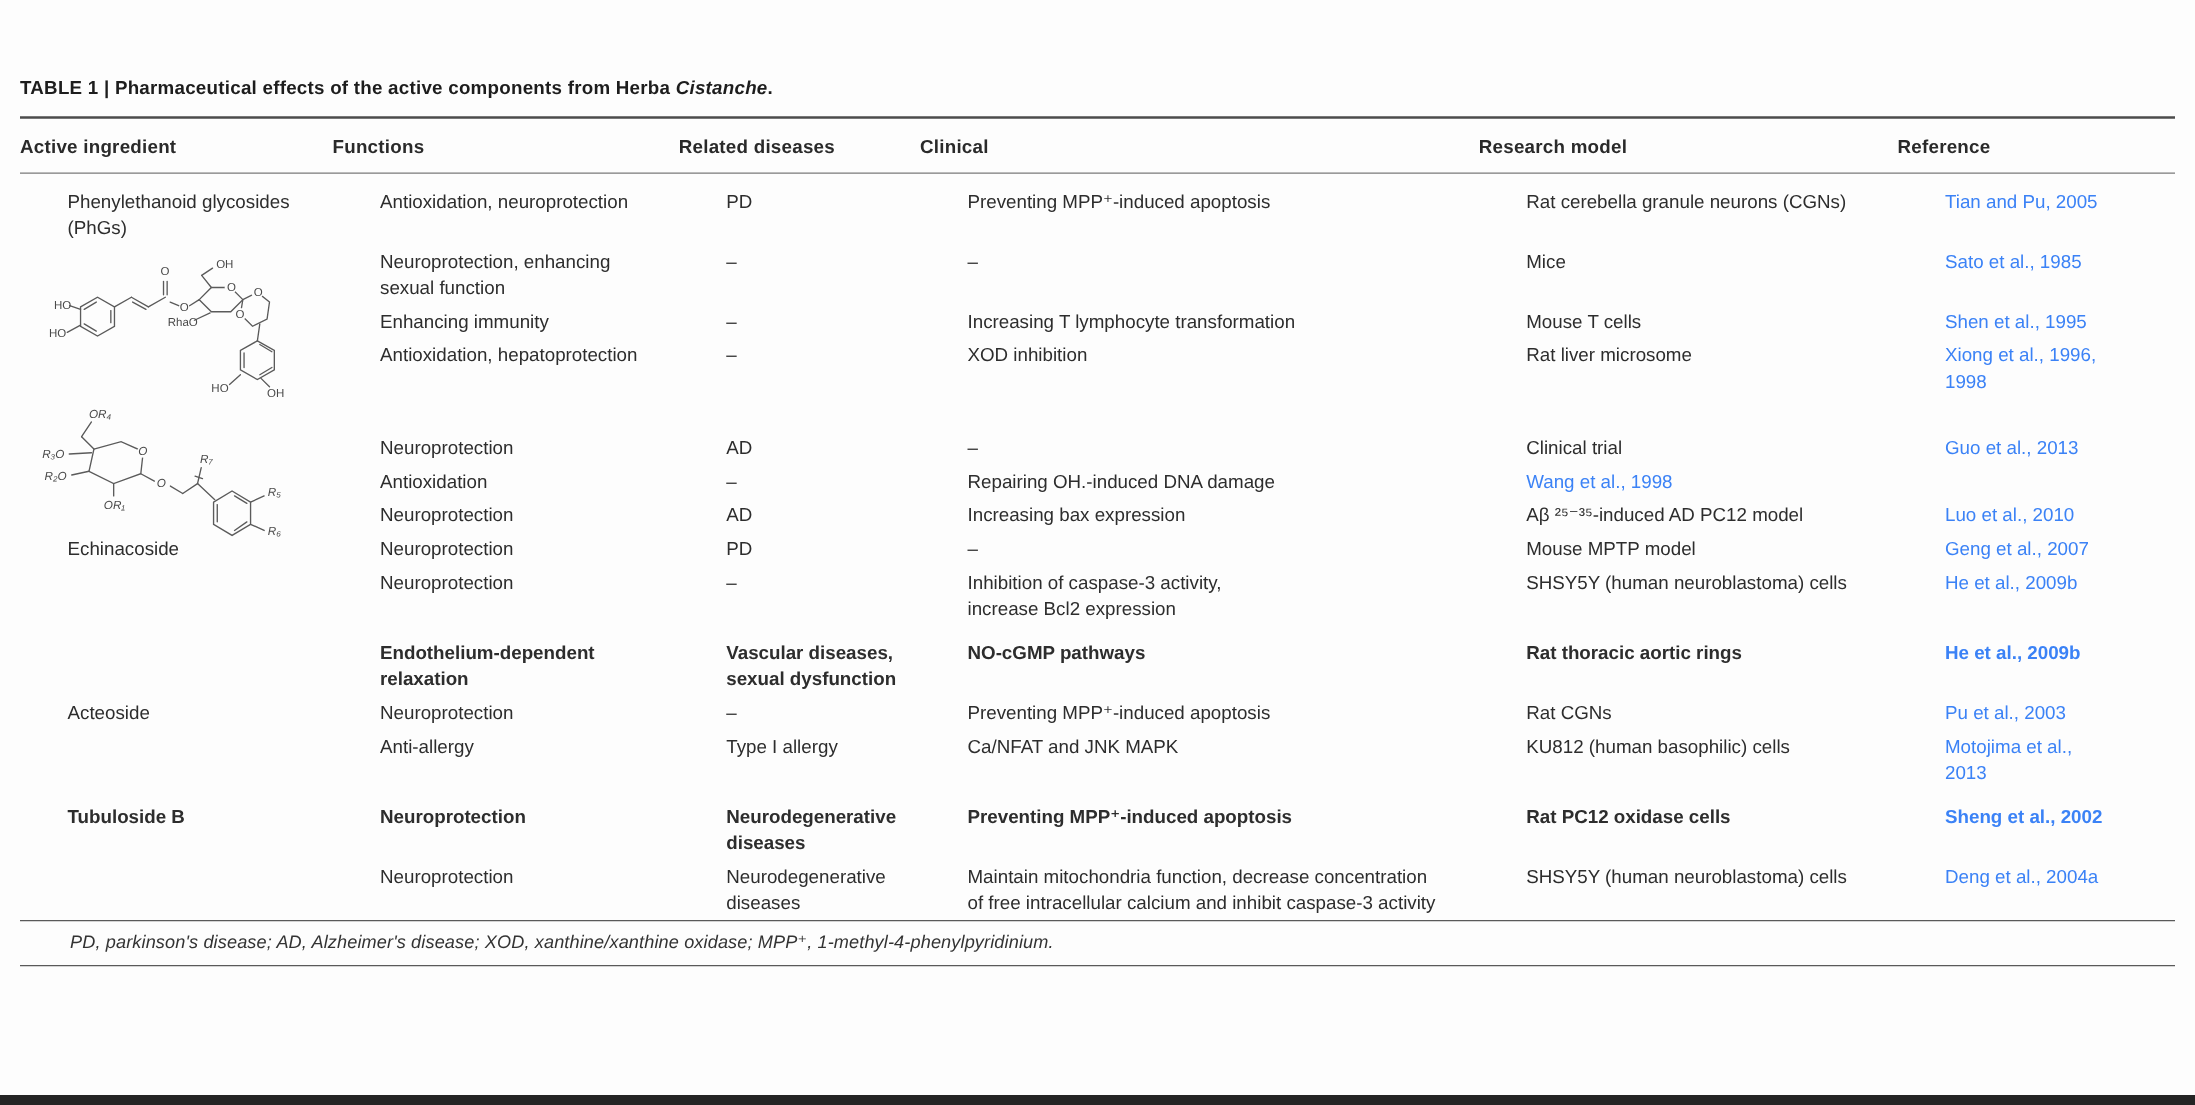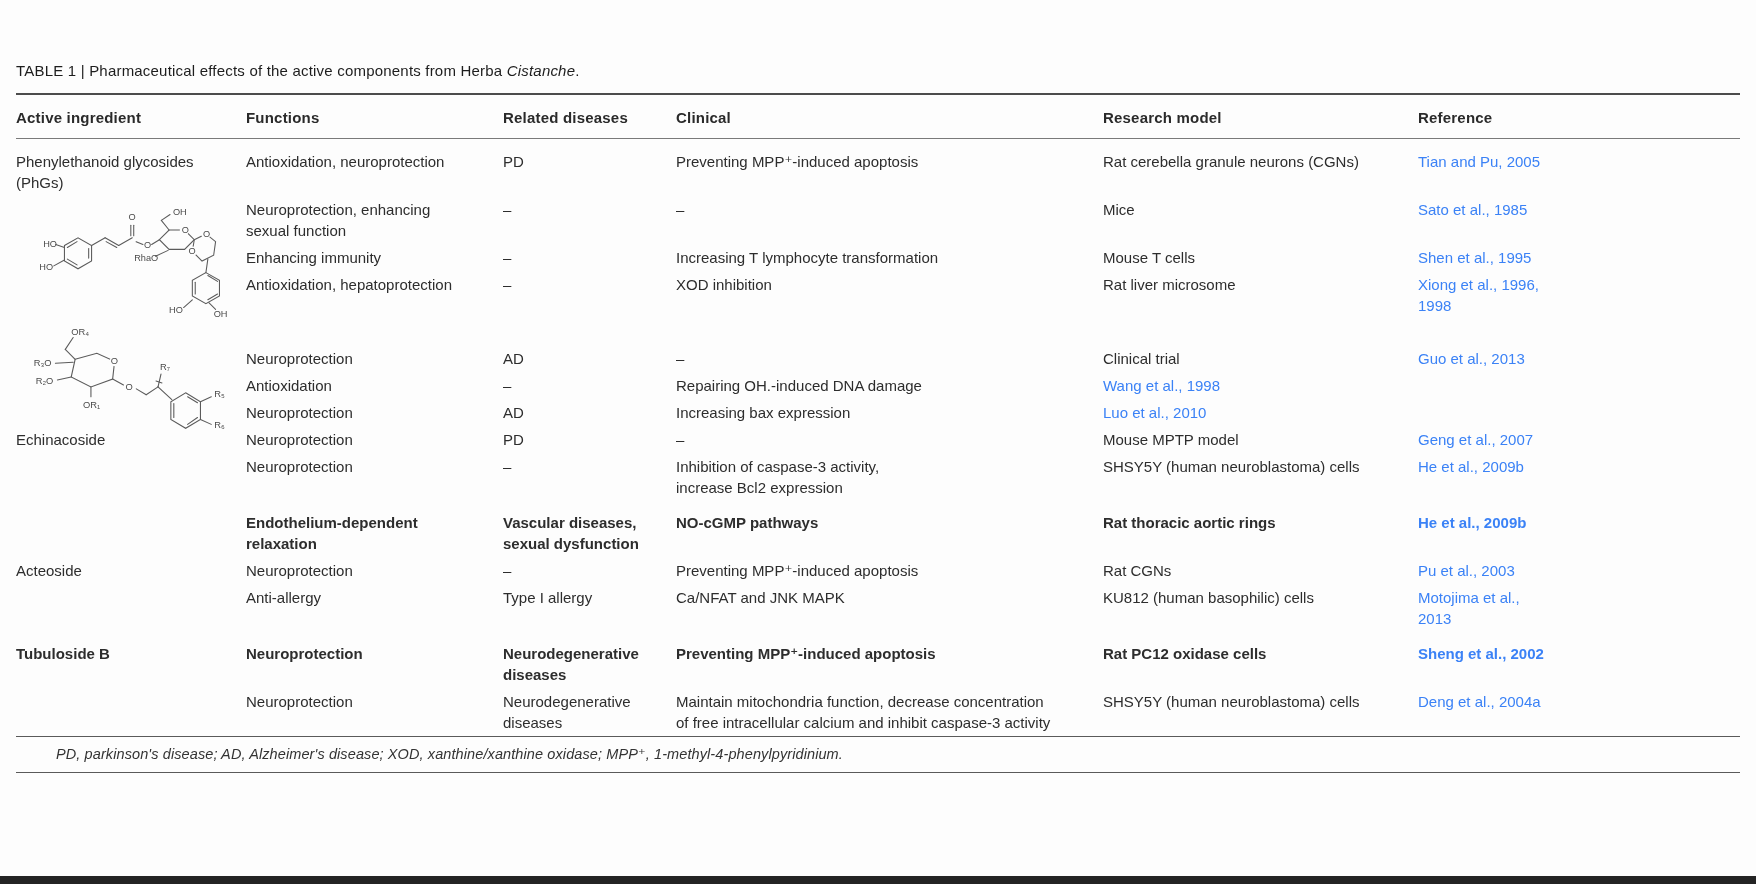--- a/index.html
+++ b/index.html
@@ -5,50 +5,51 @@
   * { margin: 0; padding: 0; box-sizing: border-box; }
   html, body { width: 1756px; height: 884px; }
   body {
     background: #fdfdfd;
     font-family: "Liberation Sans", "DejaVu Sans", sans-serif;
     color: #2d2d2d;
     position: relative;
     overflow: hidden;
   }
   .page { padding: 62px 16px 0 16px; position: relative; }
-  .title { font-size: 15px; font-weight: 400; color: #1d1d1d; letter-spacing: .2px; }
+  .title { font-size: 15px; font-weight: 700; color: #1d1d1d; letter-spacing: .2px; }
   .title .it { font-style: italic; }
   .rule-heavy { border: none; border-top: 2px solid #4c4c4c; margin-top: 14px; }
   .rule-med   { border: none; border-top: 1.5px solid #5a5a5a; }
   .rule-light { border: none; border-top: 1px solid #7a7a7a; }
 
   .grid6 {
     display: grid;
     grid-template-columns: 230px 257px 173px 427px 315px 322px;
+    gap: 20px;
   }
   .thead { padding: 14px 0 12px 0; }
   .th { font-size: 15px; font-weight: 700; color: #2a2a2a; letter-spacing: .2px; }
 
   .tbody { position: relative; padding-top: 9px; }
-  .trow { padding: 3px 0; }
+  .trow { padding: 3px 0; margin-left: 38px; }
   .cell {
     font-size: 15px;
     line-height: 21px;
     white-space: pre-line;
     padding-right: 14px;
     color: #2d2d2d;
   }
   .cell.ref { color: #3b82f6; padding-right: 0; }
   .mt-lg { margin-top: 26px; }
   .mt-sm { margin-top: 8px; font-weight: bold; }
 
   .struct { position: absolute; pointer-events: none; }
   .struct svg { display: block; }
   .struct-1 { left: 0px; top: 58px; }
-  .struct-2 { left: -4px; top: 182px; }
+  .struct-2 { left: -4px; top: 182px; font-style: italic; }
   .struct line, .struct polyline, .struct polygon {
     stroke: #5b5b5b; stroke-width: 1.1; fill: none; stroke-linecap: round;
   }
   .struct text { fill: #4a4a4a; font-size: 9.5px; font-family: "Liberation Sans", sans-serif; }
   .struct .obg { fill: #fdfdfd; }
 
   .footnote-wrap { margin-top: 0; }
   .footnote {
     font-size: 14.5px;
     font-style: italic;
@@ -230,20 +231,21 @@
       <div class="cell">–</div>
       <div class="cell">Repairing OH.-induced DNA damage</div>
       <div class="cell ref">Wang et al., 1998</div>
     </div>
 
     <div class="grid6 trow">
       <div class="cell ing"></div>
       <div class="cell">Neuroprotection</div>
       <div class="cell">AD</div>
       <div class="cell">Increasing bax expression</div>
+      <div class="cell">Aβ ²⁵⁻³⁵-induced AD PC12 model</div>
       <div class="cell ref">Luo et al., 2010</div>
     </div>
 
     <div class="grid6 trow">
       <div class="cell ing">Echinacoside</div>
       <div class="cell">Neuroprotection</div>
       <div class="cell">PD</div>
       <div class="cell">–</div>
       <div class="cell">Mouse MPTP model</div>
       <div class="cell ref">Geng et al., 2007</div>

